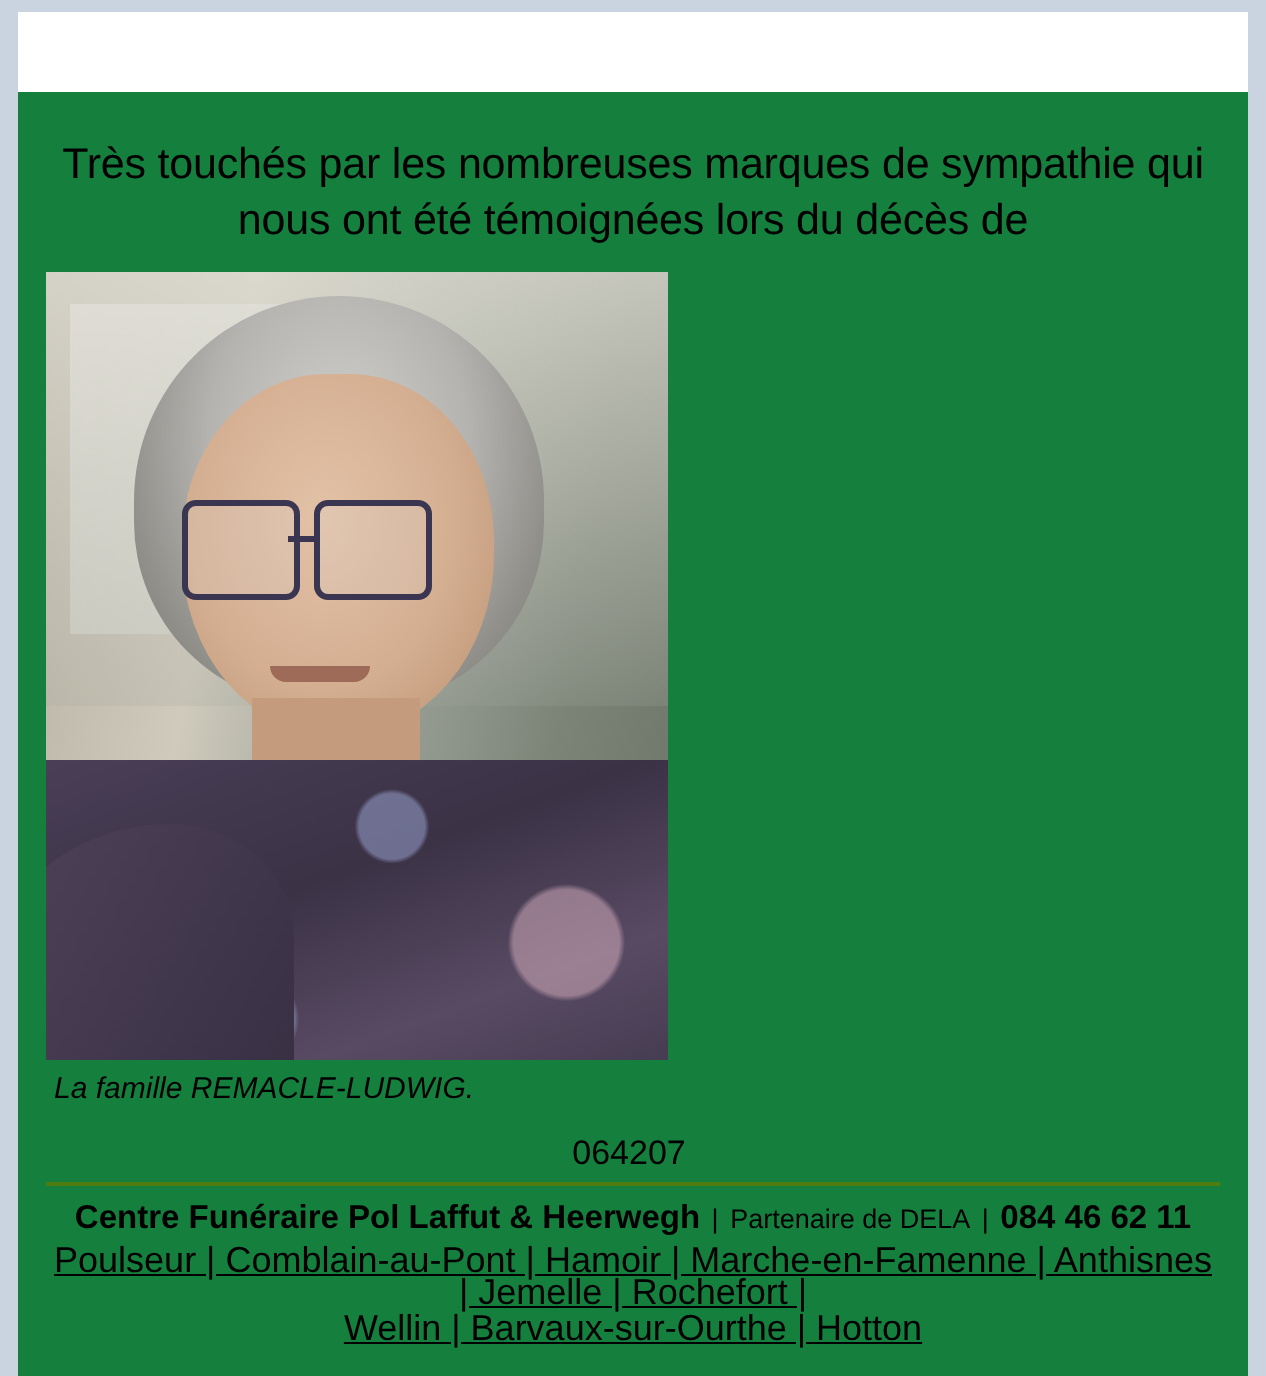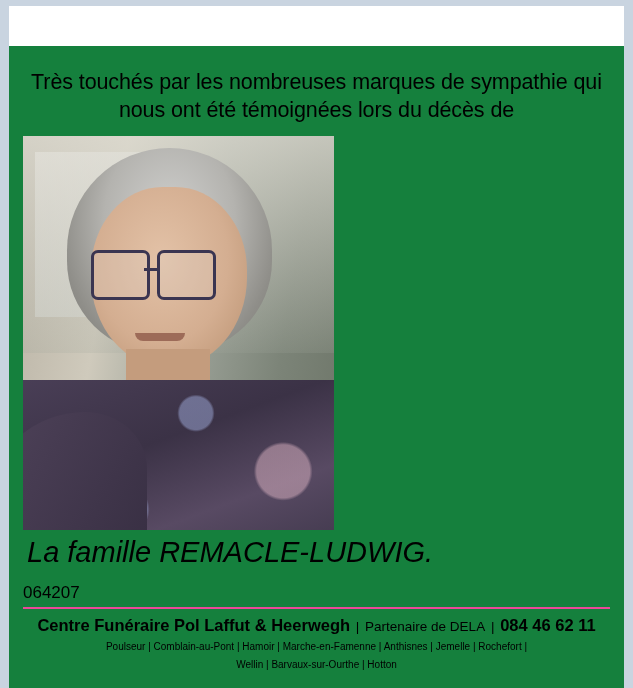--- a/index.html
+++ b/index.html
@@ -157,55 +157,56 @@
   .thanks {
     text-align: center;
     font-size: 22px;
     line-height: 30px;
     margin-top: 22px;
   }
 
   
   .family {
     font-style: italic;
-    font-size: 29px;
+    font-size: 15px;
     margin-top: 6px;
     padding-left: 4px;
   }
 
   
   .refnum {
-    text-align: left;
+    text-align: center;
     font-size: 17px;
     margin-top: 14px;
     padding-right: 4px;
   }
 
   
   .footer {
     margin-top: 4px;
-    border-top: 2px solid #ec4899;
+    border-top: 2px solid #4d7c0f;
     padding-top: 6px;
     text-align: center;
   }
   .footer-line1 {
     font-size: 15.5px;
     line-height: 20px;
   }
   .footer-line1 .strong {
     font-weight: bold;
     font-size: 16.5px;
   }
   .footer-line1 .mid {
     font-size: 13.5px;
   }
   .footer-line2 {
-    font-size: 10px;
+    font-size: 18px;
     line-height: 16px;
     margin-top: 2px;
+    text-decoration: underline;
   }
   .sep { padding: 0 2px; }
 </style>
 </head>
 <body>
 
 <div class="notice">
   <div class="inner">
 
     <div class="intro">Très touchés par les nombreuses marques de sympathie qui nous ont été témoignées lors du décès de</div>

